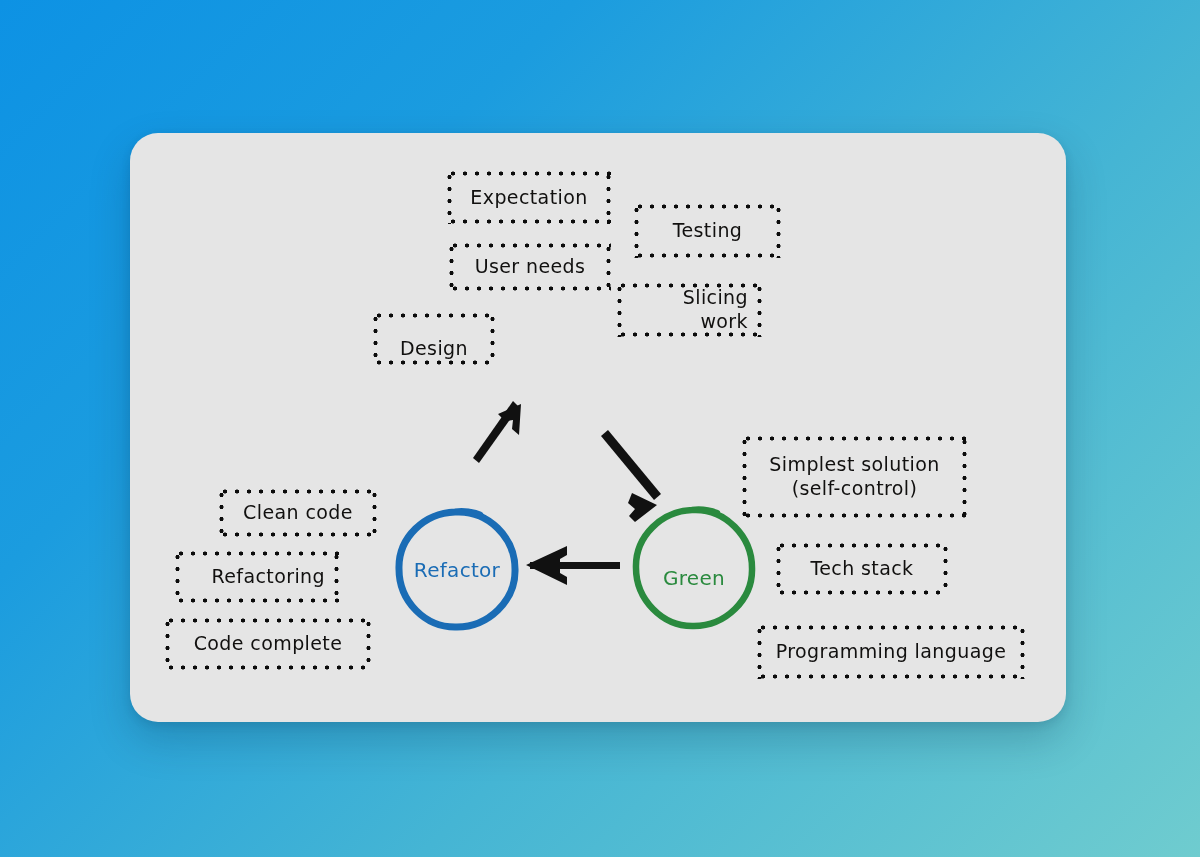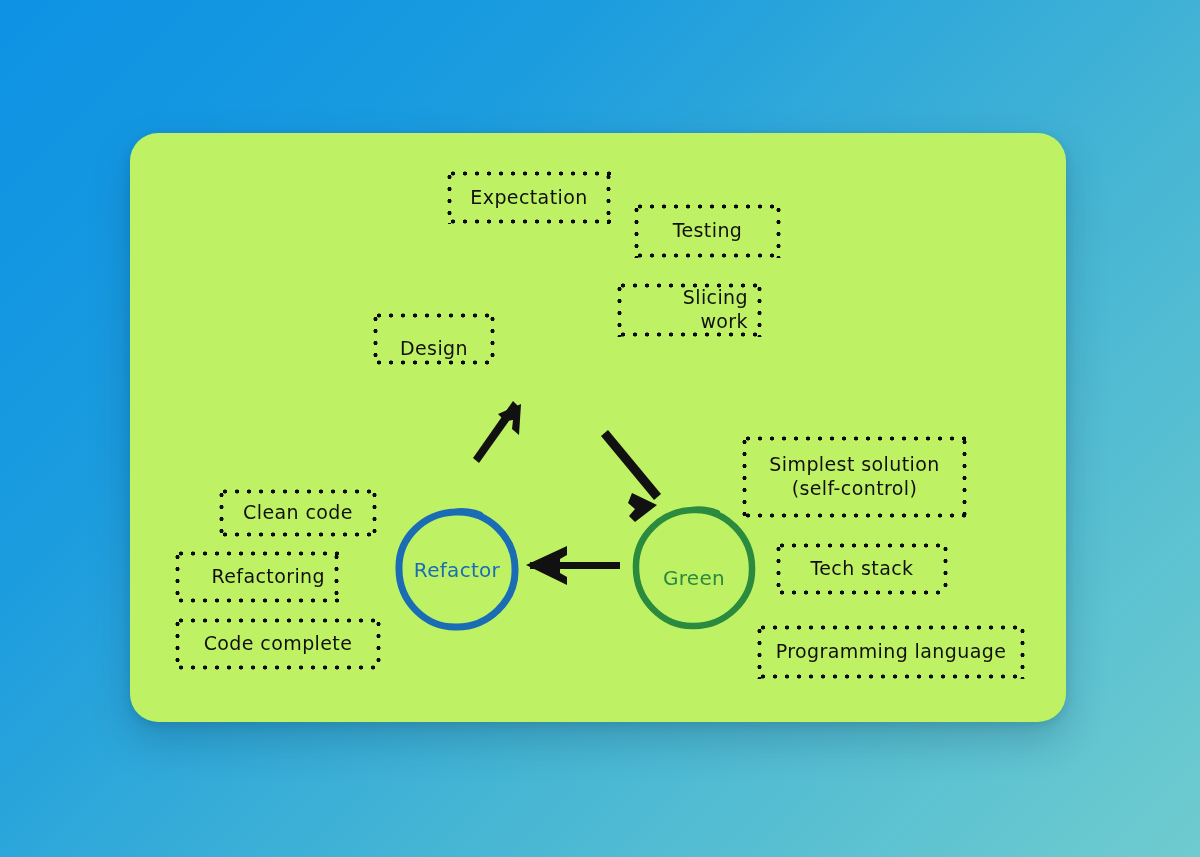--- a/index.html
+++ b/index.html
@@ -10,21 +10,21 @@
   body {
     background: linear-gradient(135deg, #0d92e4 0%, #1b9cdf 28%, #45b5d4 62%, #6fcccf 100%);
     position:relative;
   }
 
   
   #card {
     position:absolute;
     left:130px; top:133px;
     width:936px; height:589px;
-    background:#bef264;
+    background:#e5e5e5;
     border-radius:28px;
     box-shadow:0 18px 40px rgba(0,40,70,.22), 0 3px 10px rgba(0,40,70,.12);
     padding-left:33px;
   }
 
   
   .label-box {
     position:absolute;
     display:flex; align-items:center; justify-content:center;
     text-align:center;
@@ -71,20 +71,23 @@
 </style>
 </head>
 <body>
 
 <div id="card">
 
   <div class="label-box" style="left:317px; top:38px; width:164px; height:53px;">
     <span class="txt">Expectation</span>
   </div>
 
+  <div class="label-box" style="left:319px; top:110px; width:162px; height:48px;">
+    <span class="txt">User needs</span>
+  </div>
 
   <div class="label-box" style="left:243px; top:180px; width:122px; height:52px;align-items:flex-end;">
     <span class="txt">Design</span>
   </div>
 
   <div class="label-box" style="left:504px; top:71px; width:147px; height:54px;">
     <span class="txt">Testing</span>
   </div>
 
   <div class="label-box" style="left:487px; top:150px; width:145px; height:54px;text-align:right;">
@@ -105,21 +108,21 @@
   </div>
 
   <div class="label-box" style="left:89px; top:356px; width:158px; height:48px;">
     <span class="txt">Clean code</span>
   </div>
 
   <div class="label-box" style="left:45px; top:418px; width:164px; height:52px;justify-content:flex-end;">
     <span class="txt">Refactoring</span>
   </div>
 
-  <div class="label-box" style="left:45px; top:485px; width:206px; height:52px;text-align:right;">
+  <div class="label-box" style="left:35px; top:485px; width:206px; height:52px;text-align:right;">
     <span class="txt">Code complete</span>
   </div>
 
   <div id="arrows">
     <svg width="936" height="589" viewBox="0 0 936 589" aria-hidden="true">
 
       <g fill="#111111">
         <path d="M349 330 L389 274 L383 268 L343 325 Z"></path>
         <path d="M391 271 L368 281 L375 288 L383 287 L382 296 L389 302 Z"></path>
       </g>

